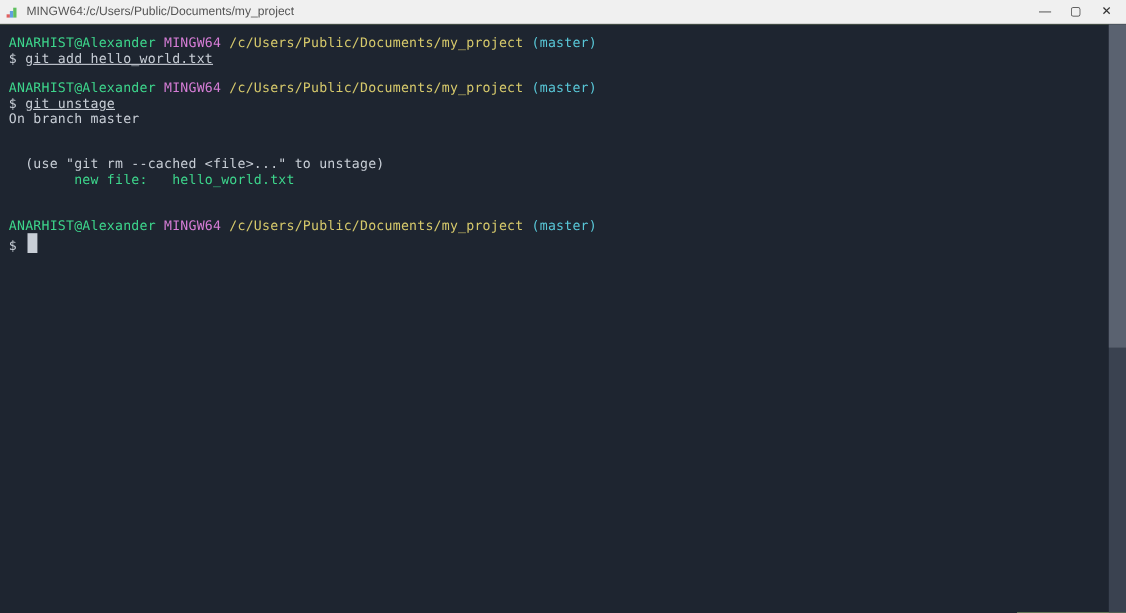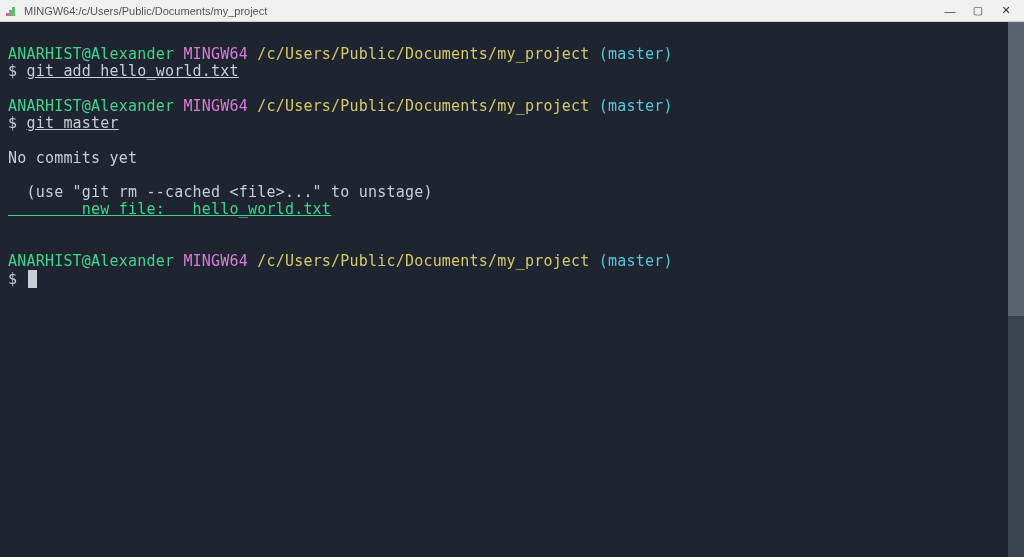--- a/index.html
+++ b/index.html
@@ -62,22 +62,22 @@
       justify-content: center;
       font-size: 11px;
       color: #333;
       cursor: pointer;
       font-family: 'Segoe UI', sans-serif;
     }
     
     .terminal {
       flex: 1;
       background: #1e2530;
-      padding: 24px 8px;
-      font-size: 15px;
+      padding: 11px 8px;
+      font-size: 12px;
       line-height: 1.15;
       overflow-y: auto;
       font-family: 'Consolas', 'Lucida Console', monospace;
       letter-spacing: 0.2px;
       position: relative;
     }
     
     .scrollbar {
       position: absolute;
       right: 0;
@@ -124,21 +124,20 @@
       color: #c8ced6;
       text-decoration: underline;
     }
     
     .out {
       color: #c8ced6;
     }
     
     .new-file {
       color: #3dd68c;
-      text-decoration: underline;
     }
     
     .cursor-block {
       display: inline-block;
       width: 9px;
       height: 18px;
       background: #c8ced6;
       vertical-align: text-bottom;
       margin-left: 2px;
     }
@@ -165,23 +164,23 @@
       <div class="window-control">▢</div>
       <div class="window-control close">✕</div>
     </div>
   </div>
 
   <div class="terminal" id="terminal-content">
     <div class="term-line"><span class="user-host">ANARHIST@Alexander</span> <span class="mingw">MINGW64</span> <span class="path">/c/Users/Public/Documents/my_project</span> <span class="branch">(master)</span></div>
       <div class="term-line"><span class="prompt-sym">$</span> <span class="cmd">git add hello_world.txt</span></div>
       <div class="term-line empty-line"> </div>
       <div class="term-line"><span class="user-host">ANARHIST@Alexander</span> <span class="mingw">MINGW64</span> <span class="path">/c/Users/Public/Documents/my_project</span> <span class="branch">(master)</span></div>
-      <div class="term-line"><span class="prompt-sym">$</span> <span class="cmd">git master</span></div>
+      <div class="term-line"><span class="prompt-sym">$</span> <span class="cmd">git unstage</span></div>
+      <div class="term-line out">On branch master</div>
       <div class="term-line empty-line"> </div>
-      <div class="term-line out">No commits yet</div>
       <div class="term-line empty-line"> </div>
       <div class="term-line out">  (use "git rm --cached &lt;file&gt;..." to unstage)</div>
       <div class="term-line new-file">        new file:   hello_world.txt</div>
       <div class="term-line empty-line"> </div>
       <div class="term-line empty-line"> </div>
       <div class="term-line"><span class="user-host">ANARHIST@Alexander</span> <span class="mingw">MINGW64</span> <span class="path">/c/Users/Public/Documents/my_project</span> <span class="branch">(master)</span></div>
       <div class="term-line"><span class="prompt-sym">$</span> <span class="cmd"></span><span class="cursor-block"></span></div>
       <div class="scrollbar">
       <div class="scrollbar-thumb"></div>
     </div>

